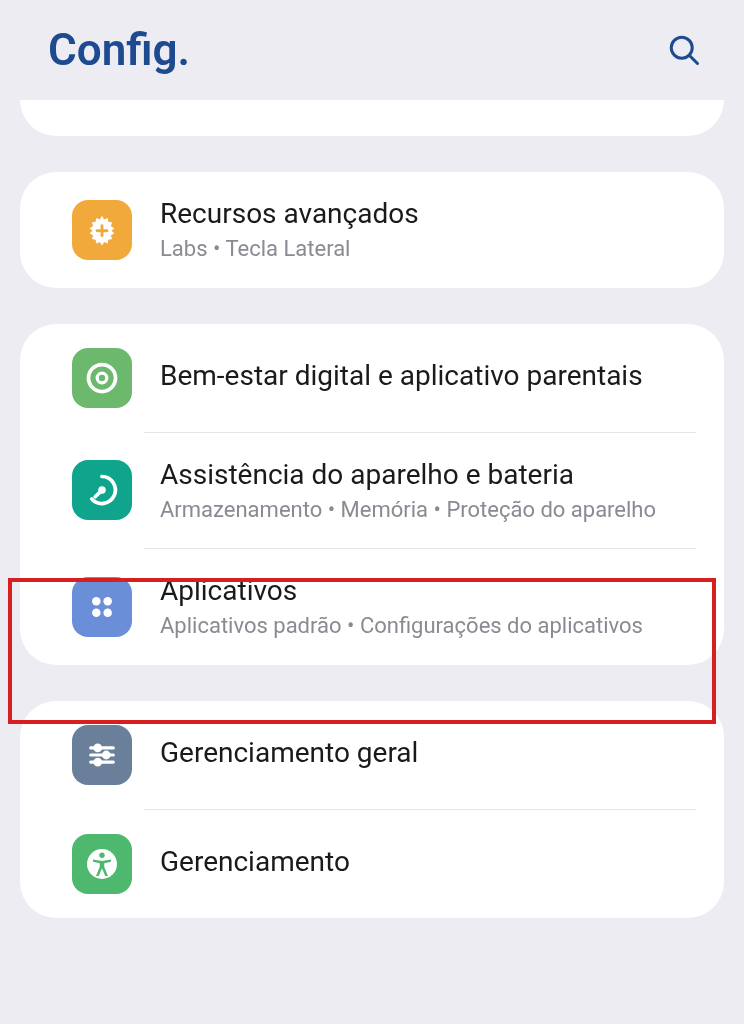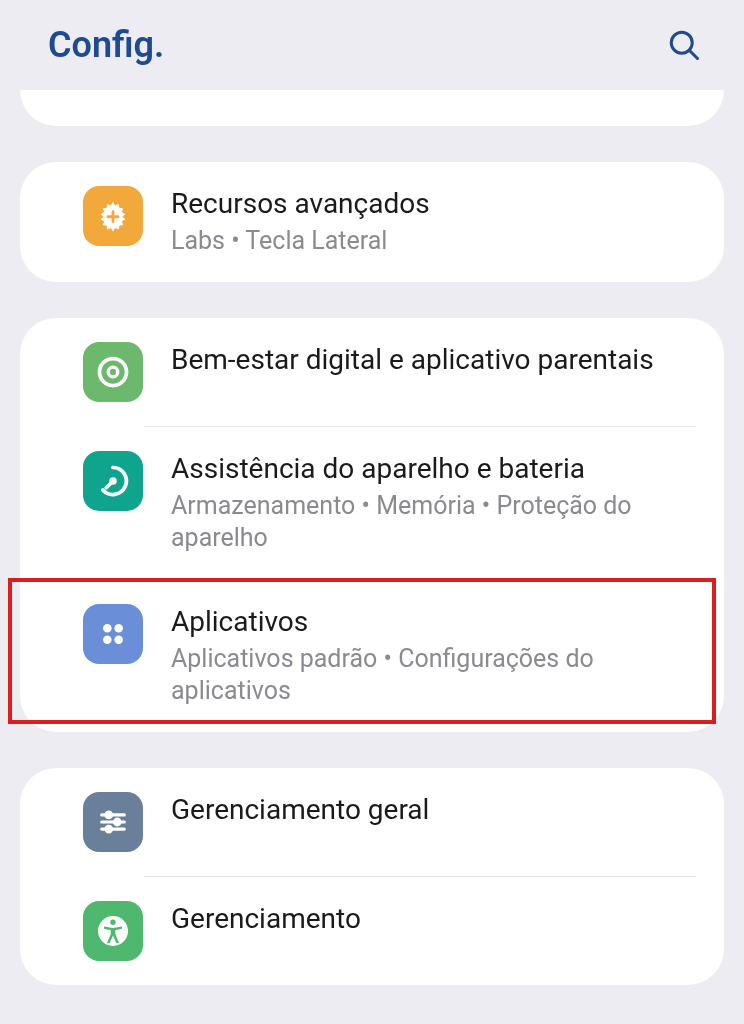--- a/index.html
+++ b/index.html
@@ -14,21 +14,21 @@
     height: 1024px;
     overflow: hidden;
   }
   .header {
     display: flex;
     justify-content: space-between;
     align-items: center;
     padding: 24px 40px 24px 48px;
   }
   .header-title {
-    font-size: 36px;
+    font-size: 44px;
     font-weight: 600;
     color: #1e4b8f;
   }
   .search-icon-btn {
     width: 40px;
     height: 40px;
     display: flex;
     align-items: center;
     justify-content: center;
     cursor: pointer;
@@ -54,23 +54,23 @@
     color: #777;
     font-size: 24px;
     margin-left: 124px;
     margin-top: -10px;
   }
   .gap {
     height: 36px;
   }
   .row {
     display: flex;
-    padding: 24px 28px 24px 24px;
+    align-items: center;
+    padding: 24px 28px 24px 52px;
     position: relative;
-    margin-left: 39px;
   }
   .row-divider {
     border-top: 1px solid #e5e5e8;
     margin-left: 124px;
     margin-right: 28px;
   }
   .icon-wrap {
     width: 60px;
     height: 60px;
     border-radius: 16px;
@@ -90,21 +90,21 @@
     flex: 1;
     min-width: 0;
   }
   .row-title {
     font-size: 28px;
     color: #1a1a1a;
     line-height: 1.25;
     margin-bottom: 4px;
   }
   .row-sub {
-    font-size: 25px;
+    font-size: 22px;
     color: #8a8a92;
     line-height: 1.3;
   }
   .highlight-box {
     position: absolute;
     left: 8px;
     right: 28px;
     top: 578px;
     height: 146px;
     border: 4px solid #d81f1f;

